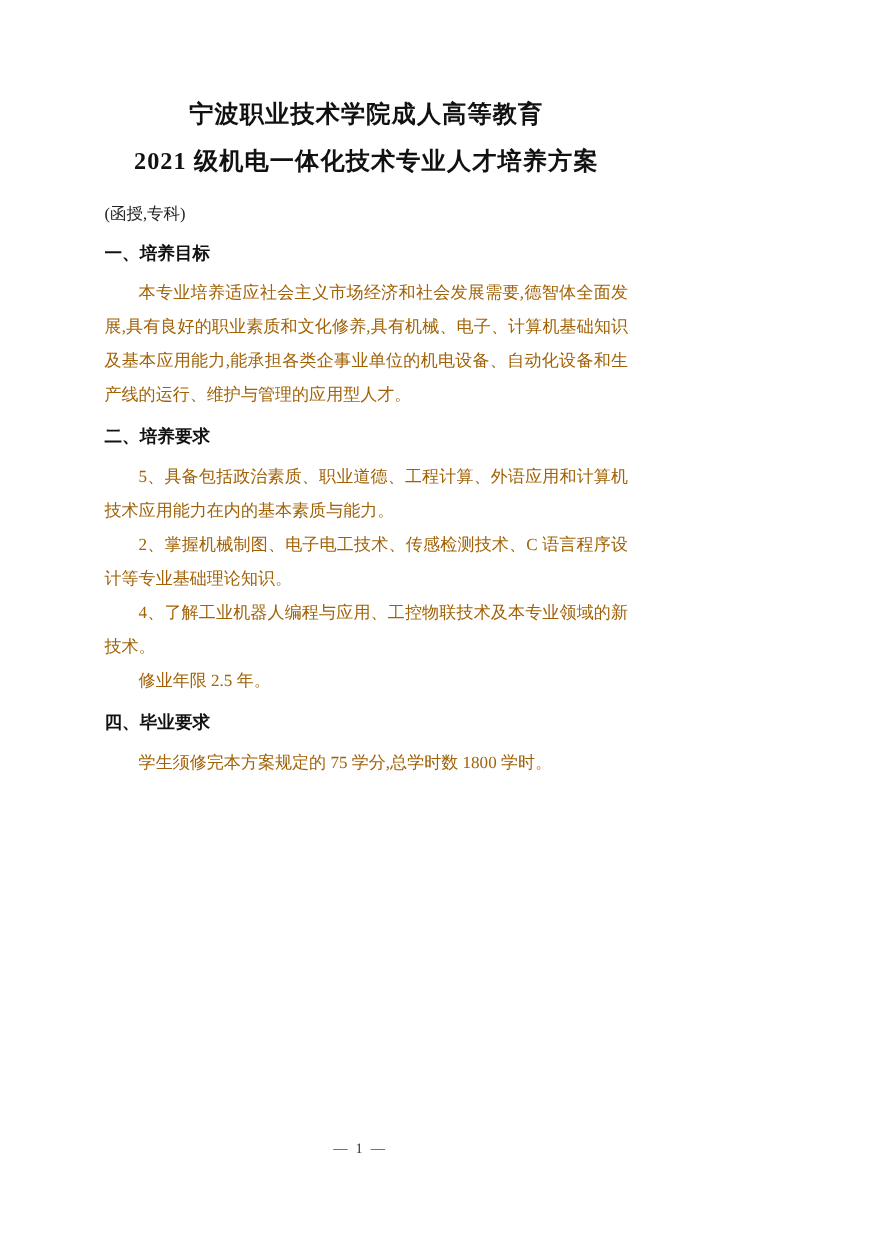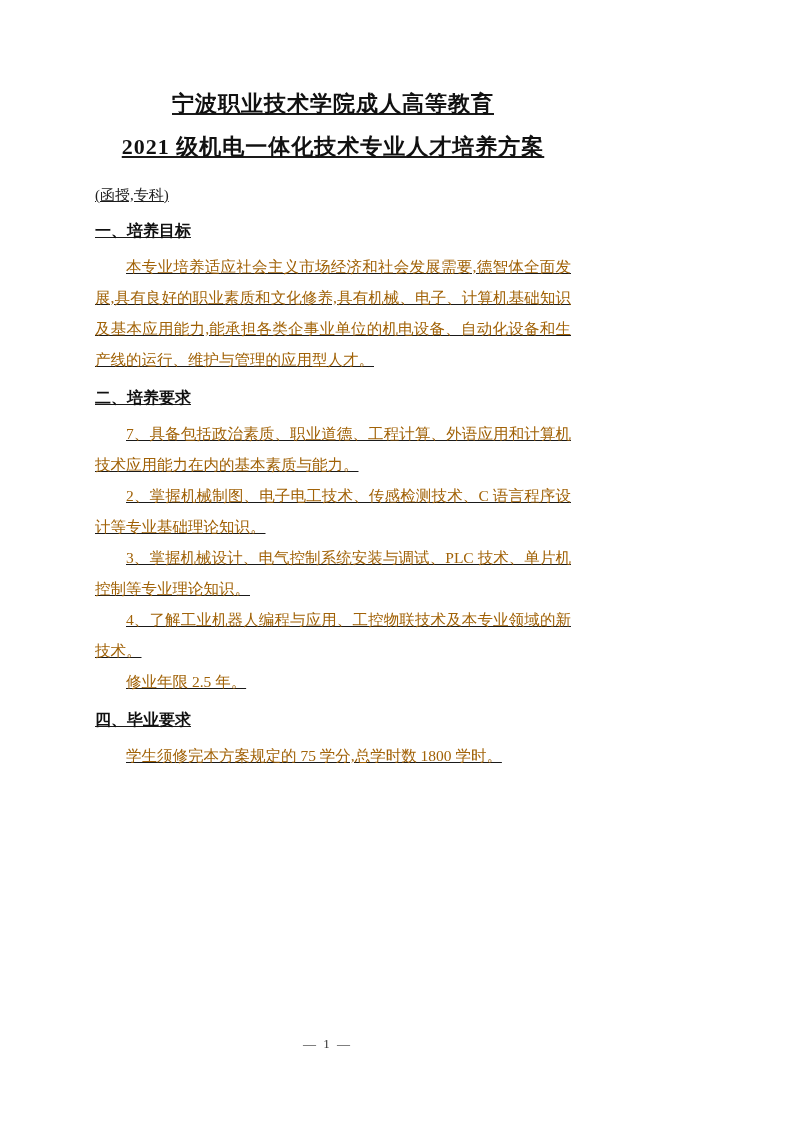--- a/index.html
+++ b/index.html
@@ -10,21 +10,20 @@
   .page {
     position: relative;
     width: 655px;
     height: 1122px;
     box-sizing: border-box;
     background: #ffffff;
     padding: 82px 84px 0 95px;
     font-family: "Liberation Serif", "DejaVu Serif", serif;
     color: #1a1a1a;
     overflow: hidden;
-    text-decoration: underline;
   }
   .doc-title {
     margin: 0;
     text-align: center;
     font-size: 22px;
     line-height: 43px;
     font-weight: bold;
     letter-spacing: 1px;
     color: #111111;
   }
@@ -71,23 +70,22 @@
   <h1 class="doc-title">2021 级机电一体化技术专业人才培养方案</h1>
   <p class="doc-subtitle">(函授,专科)</p>
 
   <div>
     <h2 class="section-heading">一、培养目标</h2>
     <p class="body-para">本专业培养适应社会主义市场经济和社会发展需要,德智体全面发展,具有良好的职业素质和文化修养,具有机械、电子、计算机基础知识及基本应用能力,能承担各类企事业单位的机电设备、自动化设备和生产线的运行、维护与管理的应用型人才。</p>
   </div>
 
   <div>
     <h2 class="section-heading">二、培养要求</h2>
-    <p class="body-para">7、具备包括政治素质、职业道德、工程计算、外语应用和计算机技术应用能力在内的基本素质与能力。</p>
+    <p class="body-para">5、具备包括政治素质、职业道德、工程计算、外语应用和计算机技术应用能力在内的基本素质与能力。</p>
     <p class="body-para">2、掌握机械制图、电子电工技术、传感检测技术、C 语言程序设计等专业基础理论知识。</p>
-    <p class="body-para">3、掌握机械设计、电气控制系统安装与调试、PLC 技术、单片机控制等专业理论知识。</p>
     <p class="body-para">4、了解工业机器人编程与应用、工控物联技术及本专业领域的新技术。</p>
   </div>
 
   <div>
     <p class="body-para">修业年限 2.5 年。</p>
   </div>
 
   <div>
     <h2 class="section-heading">四、毕业要求</h2>
     <p class="body-para">学生须修完本方案规定的 75 学分,总学时数 1800 学时。</p>

